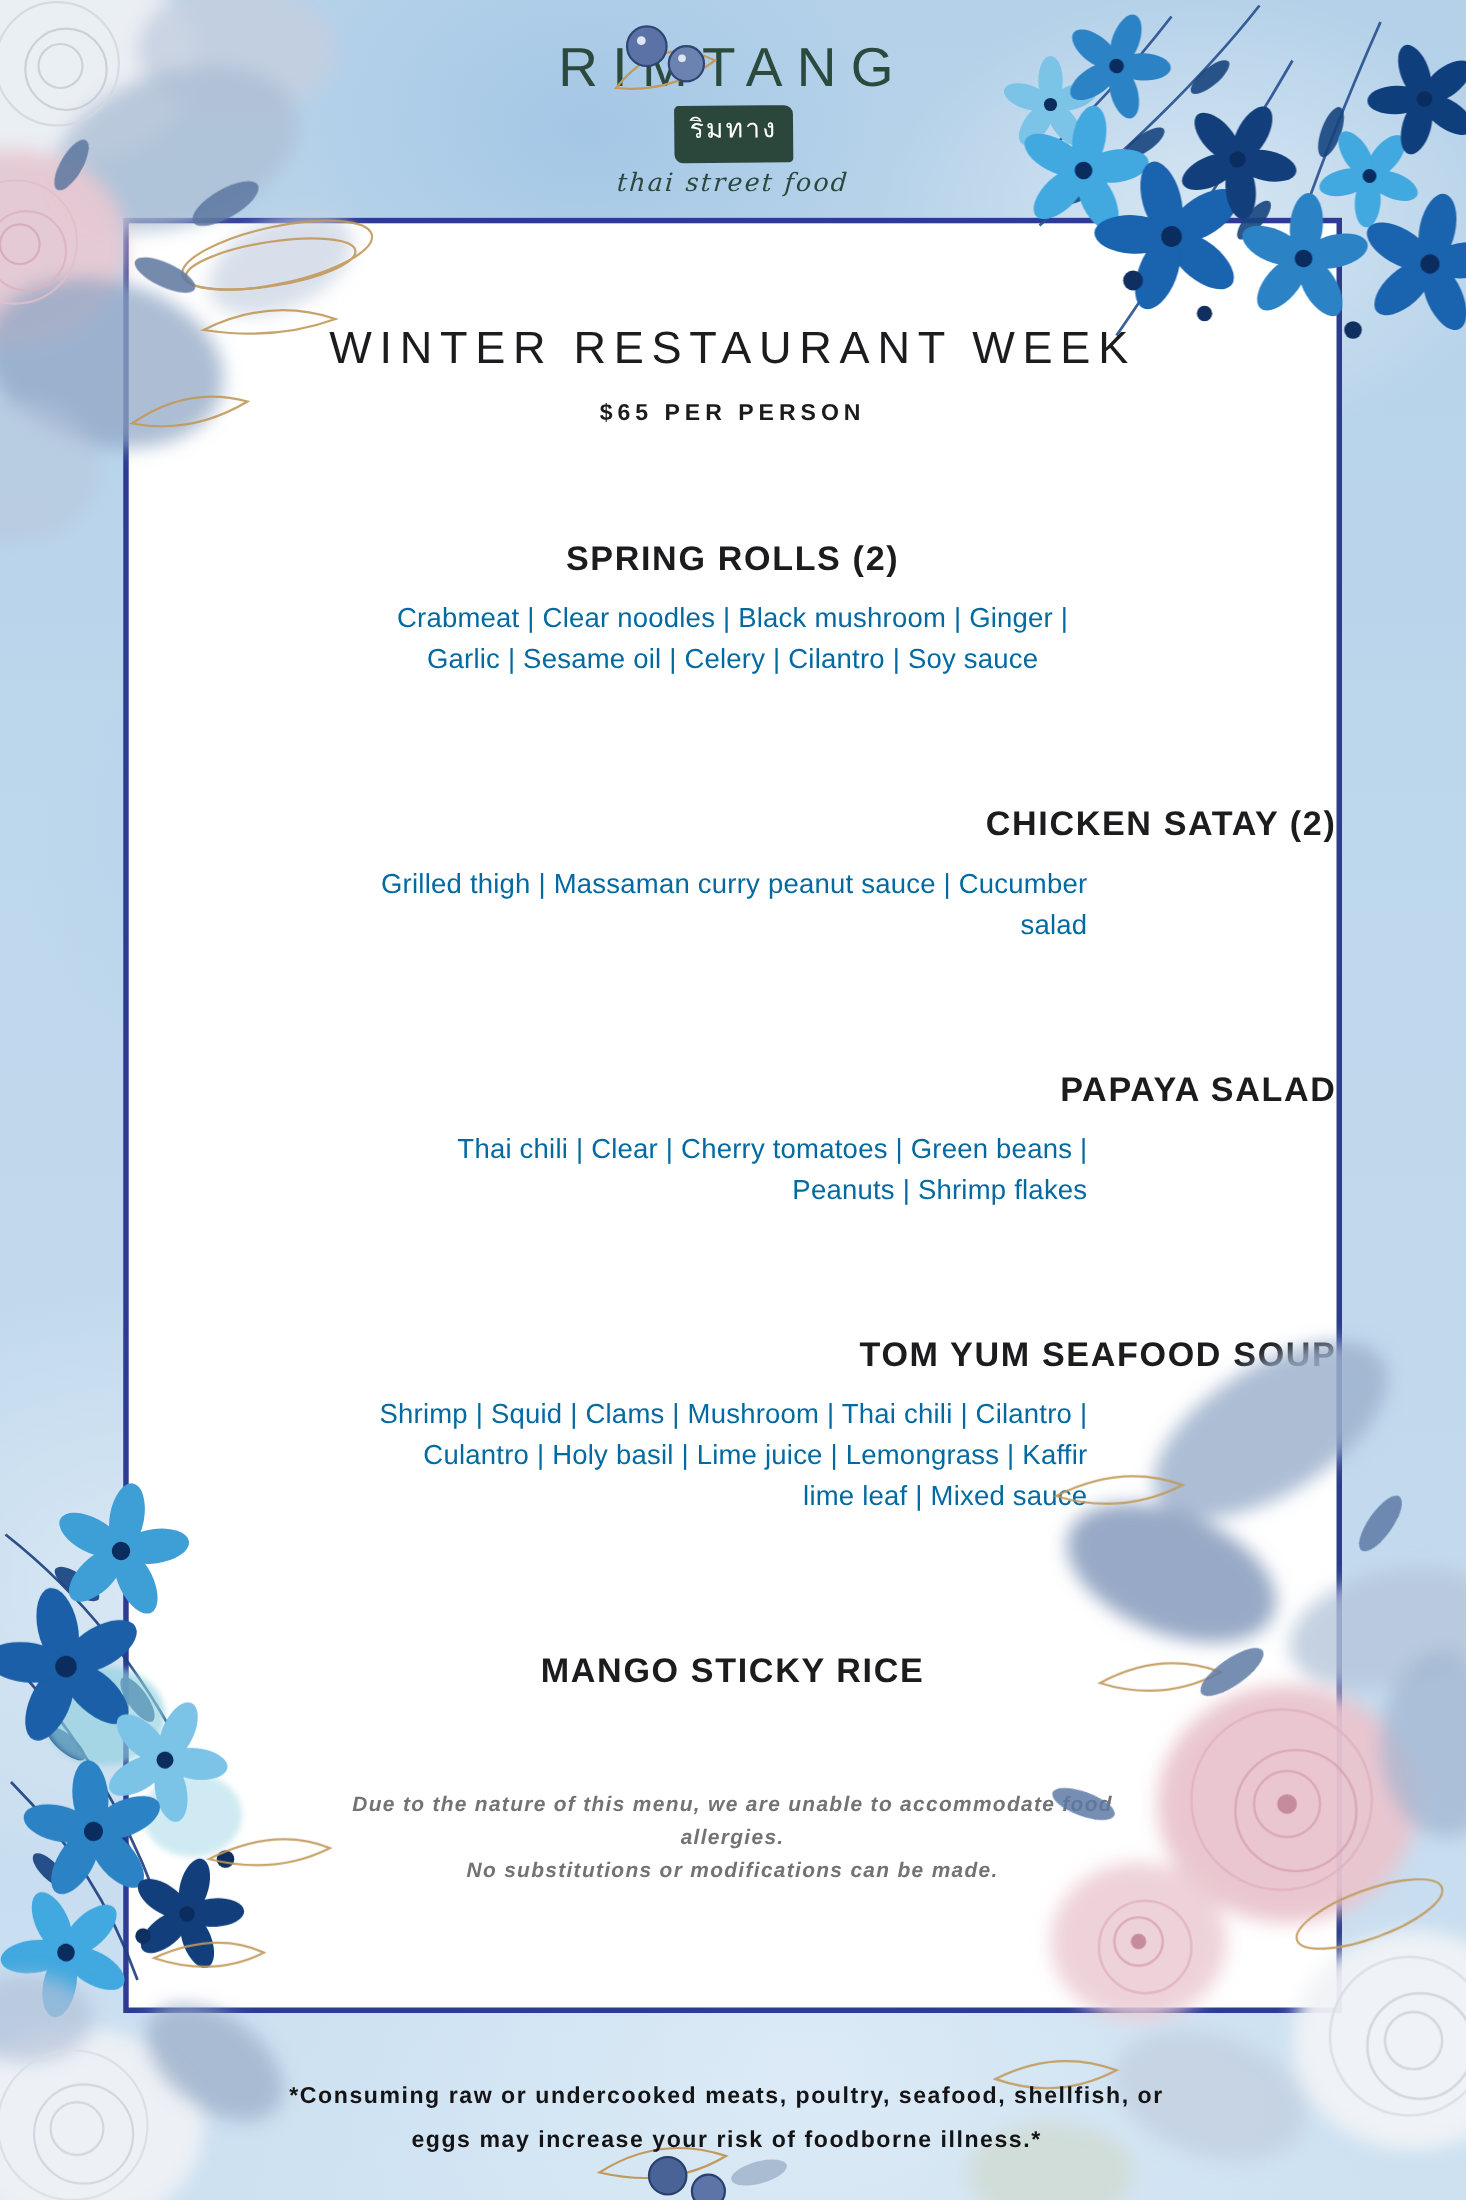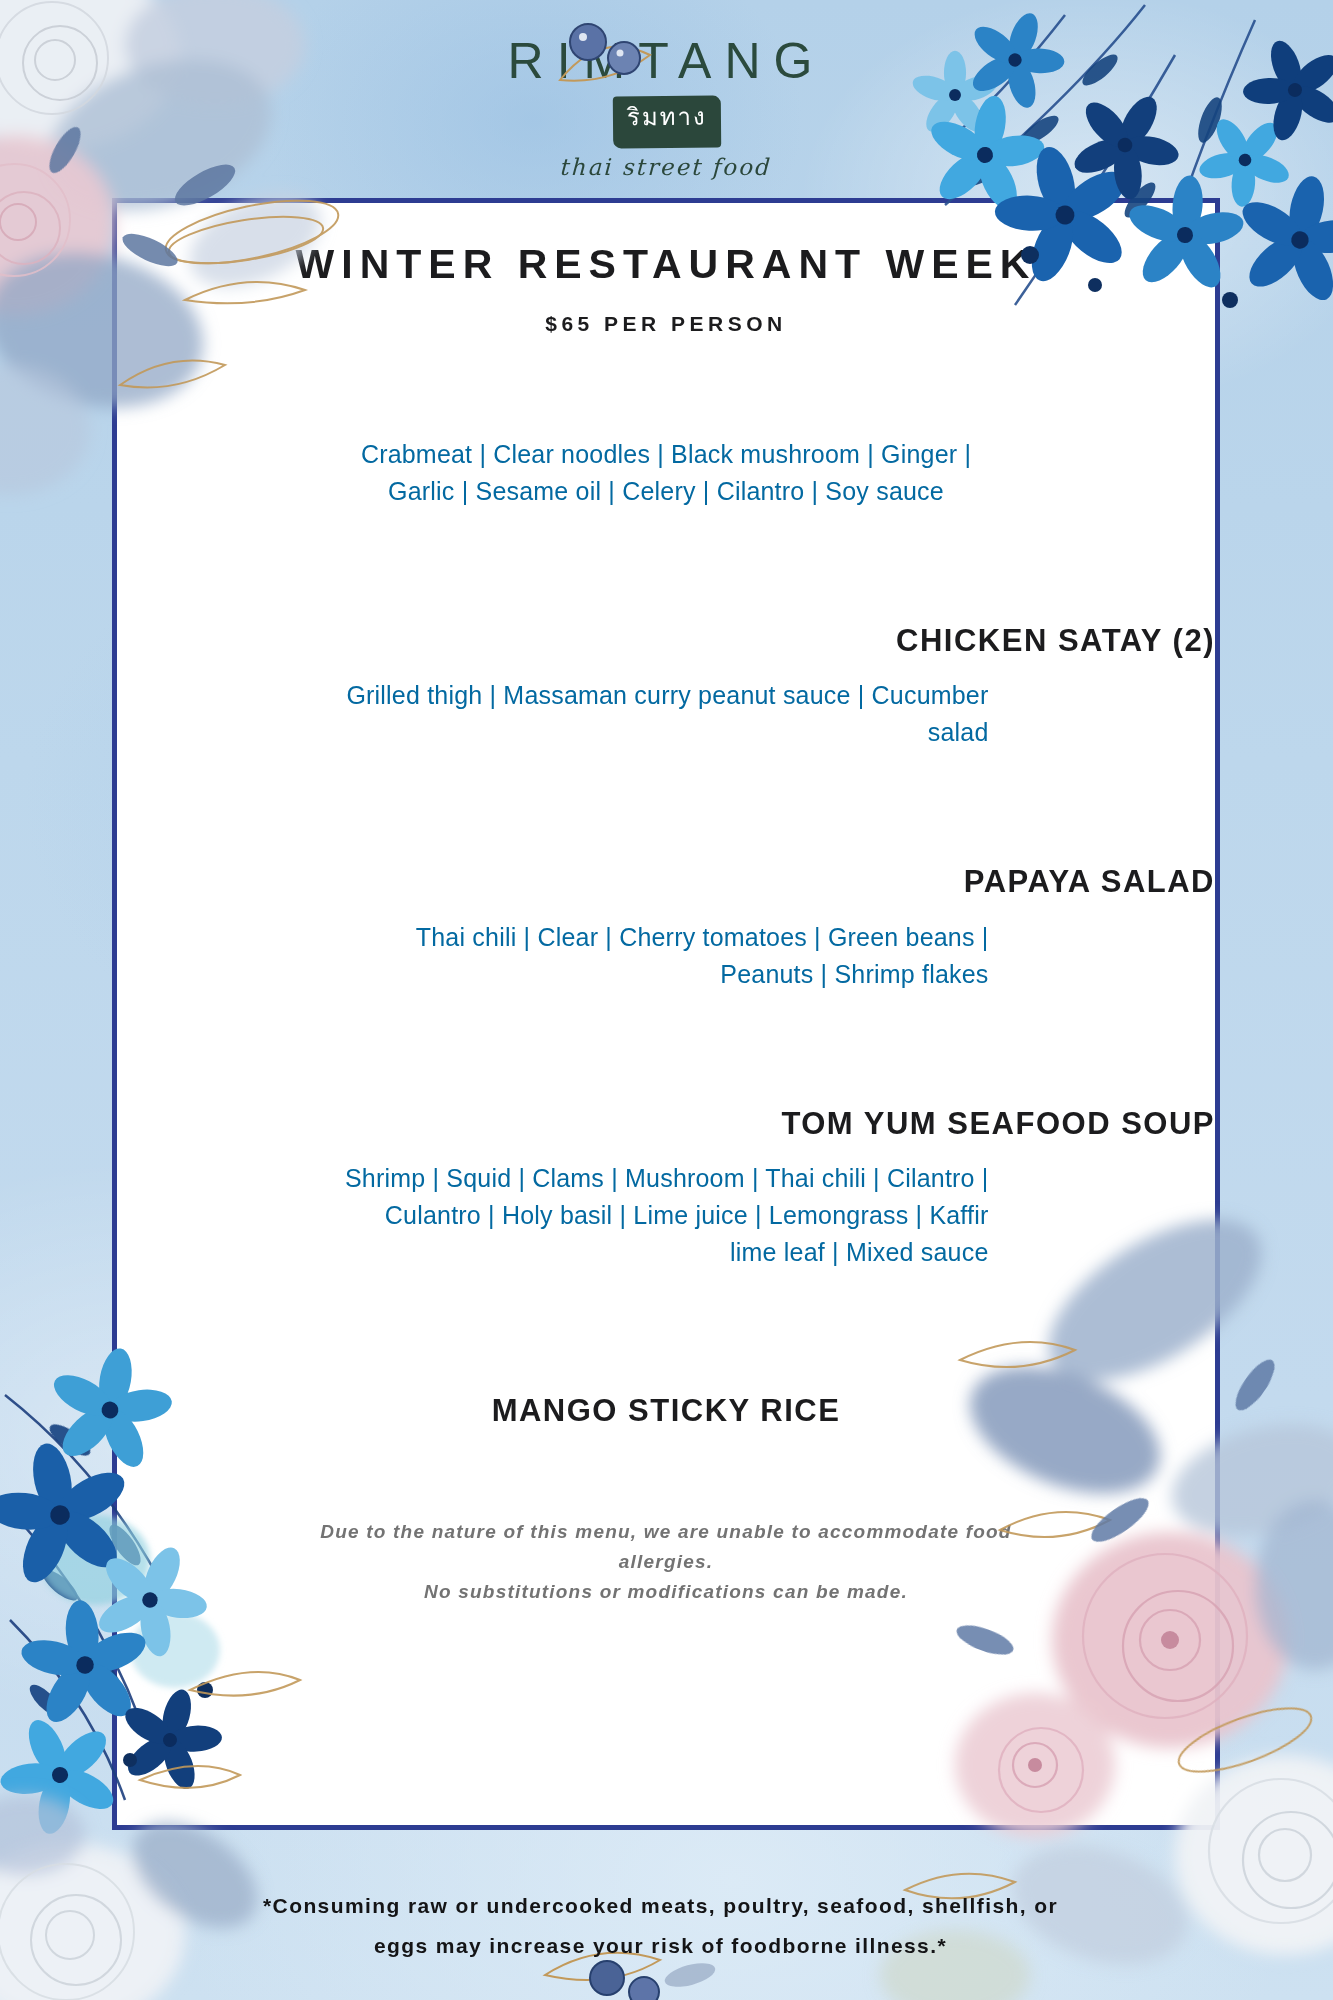--- a/index.html
+++ b/index.html
@@ -32,21 +32,21 @@
     font-size:23px; letter-spacing:2px; color:#2b473b; transform:skewX(-4deg);
   }
 
   
   .card {
     position:absolute; left:112px; top:198px; width:1108px; height:1632px;
     box-sizing:border-box; background:#ffffff; border:5px solid #2d3c92;
     z-index:2; text-align:center; color:#1c1c1e;
   }
   .menu-title {
-    margin:38px 0 0; font-size:41px; font-weight:700; letter-spacing:7px; line-height:1.15;
+    margin:90px 0 0; font-size:41px; font-weight:400; letter-spacing:7px; line-height:1.15;
   }
   .menu-price {
     margin-top:24px; font-size:21px; font-weight:700; letter-spacing:4.5px;
   }
   .course h2 {
     margin:0; font-size:31px; font-weight:700; letter-spacing:1.5px; line-height:1.3;
   }
   .course p {
     margin:16px auto 0; max-width:645px; font-size:25px; line-height:37px;
     letter-spacing:.2px; color:#0369a1; font-weight:400;
@@ -254,20 +254,21 @@
       <span class="thai-badge">ริมทาง</span>
     </div>
     <div class="tagline">thai street food</div>
   </header>
 
   <main class="card">
     <h1 class="menu-title">WINTER RESTAURANT WEEK</h1>
     <div class="menu-price">$65 PER PERSON</div>
 
     <section class="course course-1">
+      <h2>SPRING ROLLS (2)</h2>
       <p>Crabmeat | Clear noodles | Black mushroom | Ginger | Garlic | Sesame oil | Celery | Cilantro | Soy sauce</p>
     </section>
 
     <section class="course course-2">
       <h2>CHICKEN SATAY (2)</h2>
       <p>Grilled thigh | Massaman curry peanut sauce | Cucumber salad</p>
     </section>
 
     <section class="course course-3">
       <h2>PAPAYA SALAD</h2>

